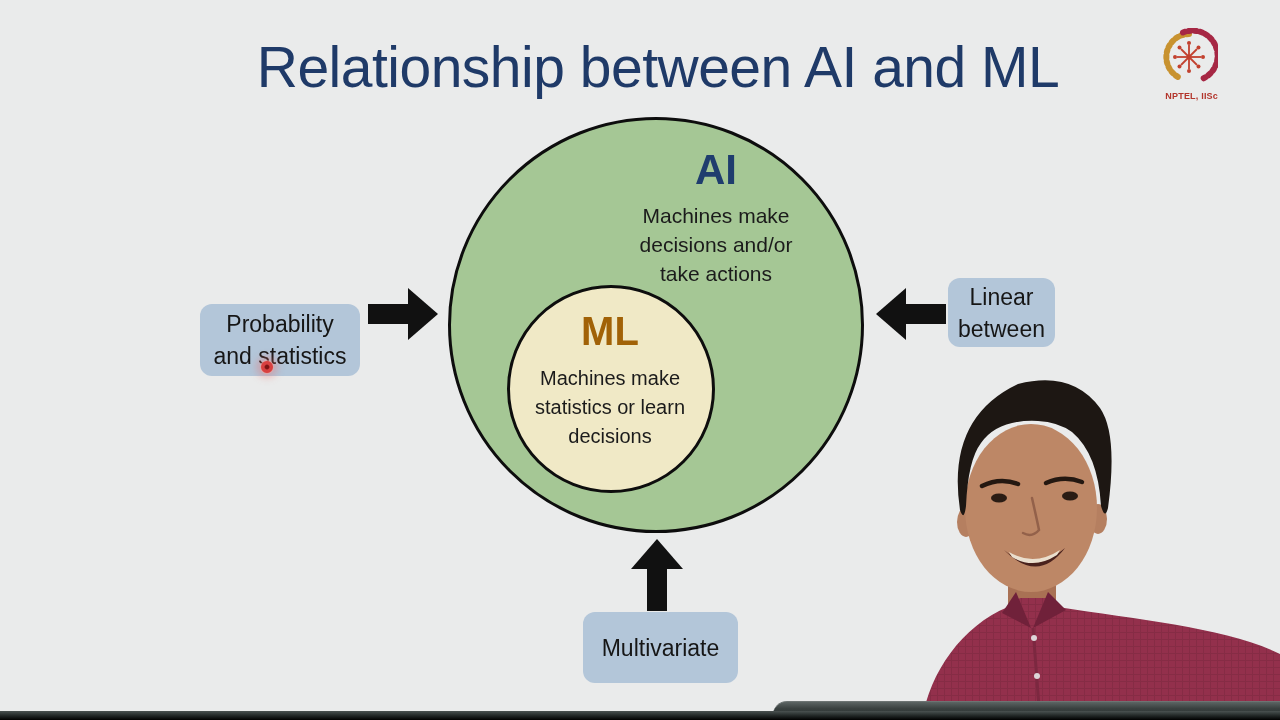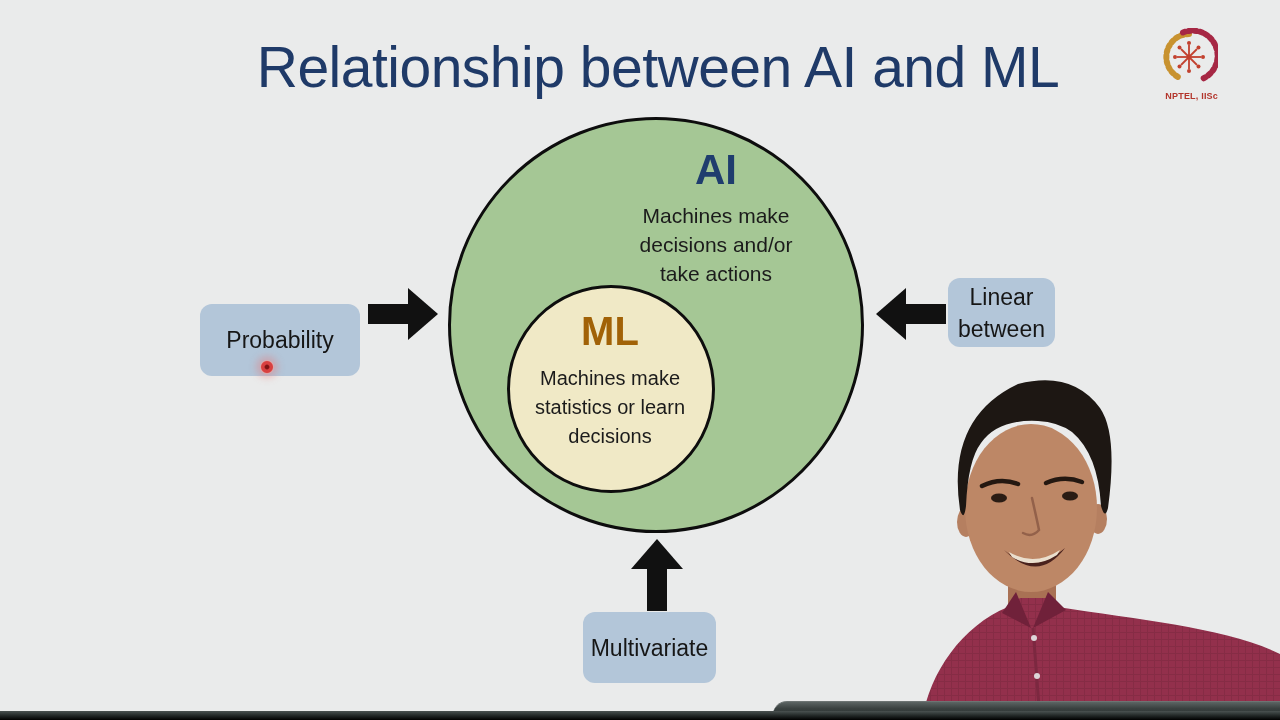--- a/index.html
+++ b/index.html
@@ -27,21 +27,21 @@
     font-size:40px;font-weight:bold;color:#a16207;}
   .ml-desc{position:absolute;left:610px;top:364px;transform:translateX(-50%);
     font-size:20px;line-height:29px;color:#1b1b1b;text-align:center;white-space:nowrap;}
 
   
   .callout{position:absolute;background:#b3c6d9;border-radius:12px;display:flex;
     flex-direction:column;align-items:center;justify-content:center;
     font-size:23px;line-height:32px;color:#161616;text-align:center;}
   .box-probability{left:200px;top:276px;width:160px;height:72px;margin-top:28px;}
   .box-linear{left:948px;top:278px;width:107px;height:69px;}
-  .box-multivariate{left:583px;top:612px;width:133px;height:71px;}
+  .box-multivariate{left:583px;top:612px;width:155px;height:71px;}
 
   .arrow{position:absolute;}
   .arrow-right{left:368px;top:288px;}
   .arrow-left{left:876px;top:288px;}
   .arrow-up{left:631px;top:539px;}
 
   
   .laser-dot{position:absolute;left:260px;top:360px;width:14px;height:14px;border-radius:50%;
     background:radial-gradient(circle,#7e1414 0 18%,#d84040 30% 55%,rgba(240,150,145,0.75) 65%,rgba(240,160,155,0.25) 80%,rgba(240,160,155,0) 100%);
     box-shadow:0 0 7px 4px rgba(235,110,105,0.35);}
@@ -107,20 +107,21 @@
 
   <div class="ml-label">ML</div>
   <div class="ml-desc">
     <div>Machines make</div>
     <div>statistics or learn</div>
     <div>decisions</div>
   </div>
 
   <div class="callout box-probability">
     <div>Probability</div>
+    <div>and statistics</div>
   </div>
   <div class="callout box-linear">
     <div>Linear</div>
     <div>between</div>
   </div>
   <div class="callout box-multivariate">
     <div>Multivariate</div>
   </div>
 
   <svg class="arrow arrow-right" width="70" height="52" viewBox="0 0 70 52">

